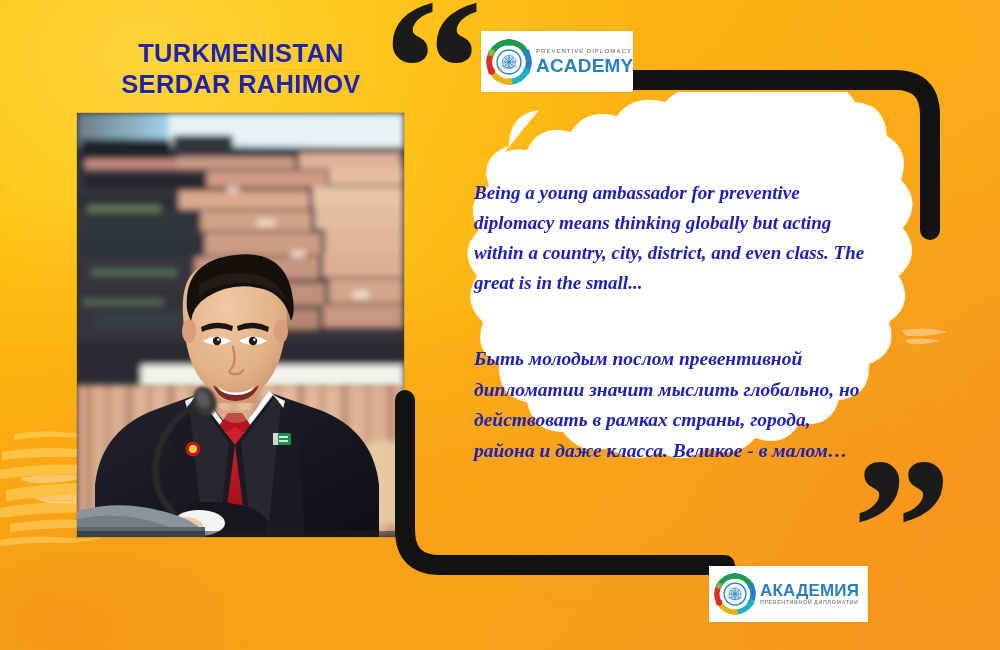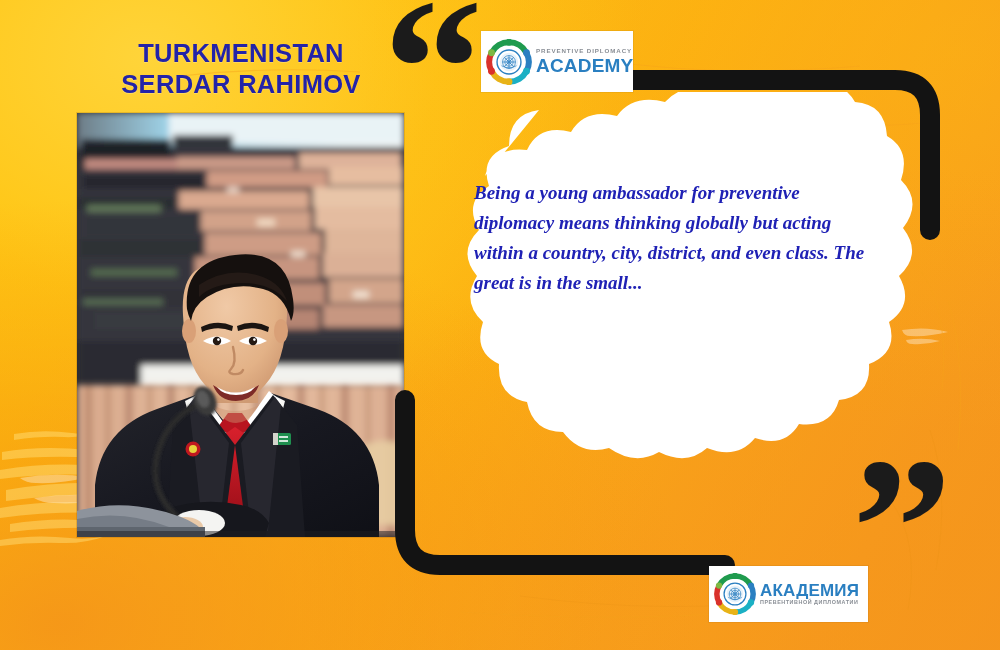--- a/index.html
+++ b/index.html
@@ -461,20 +461,21 @@
         q -20 -24 2 -46
         q -16 -28 10 -44
         q -10 -30 20 -40
         q 0 -32 30 -36
         z"></path>
     </svg>
   </div>
 
   <div class="quote-wrap">
     <p class="quote en">Being a young ambassador for preventive diplomacy means thinking globally but acting within a country, city, district, and even class. The great is in the small...</p>
+    <p class="quote ru">Быть молодым  послом  превентивной  дипломатии значит мыслить глобально, но действовать  в рамках страны, города, района и даже класса. Великое - в малом…</p>
   </div>
 
   <div class="logo top">
     <div class="emblem">
       <svg viewBox="0 0 100 100">
         <g fill="none" stroke-width="13">
           <path d="M50 7 A43 43 0 0 1 88 30" stroke="#1f9b4e"></path>
           <path d="M88 30 A43 43 0 0 1 88 70" stroke="#2a7fc1"></path>
           <path d="M88 70 A43 43 0 0 1 50 93" stroke="#1bb0c4"></path>
           <path d="M50 93 A43 43 0 0 1 12 70" stroke="#e8b317"></path>

